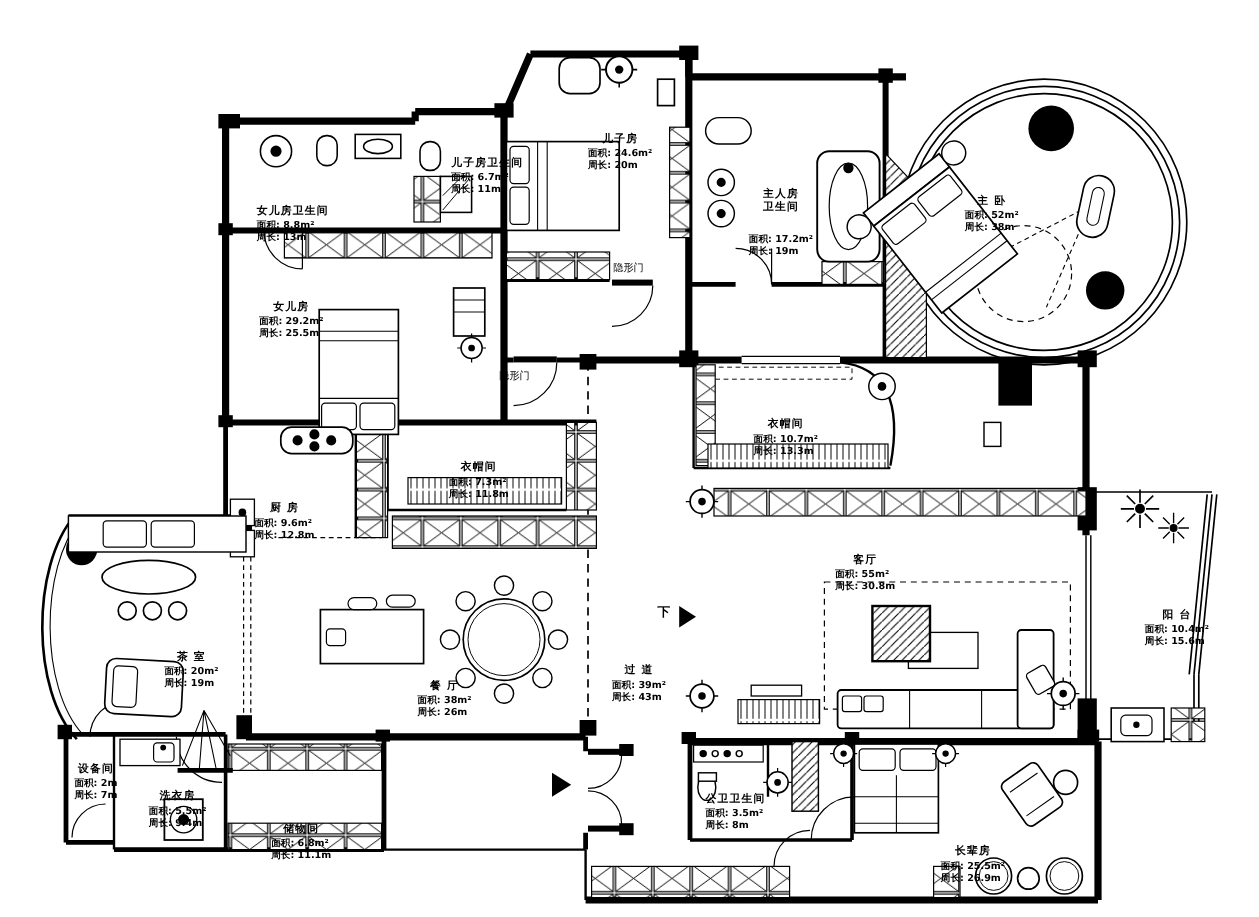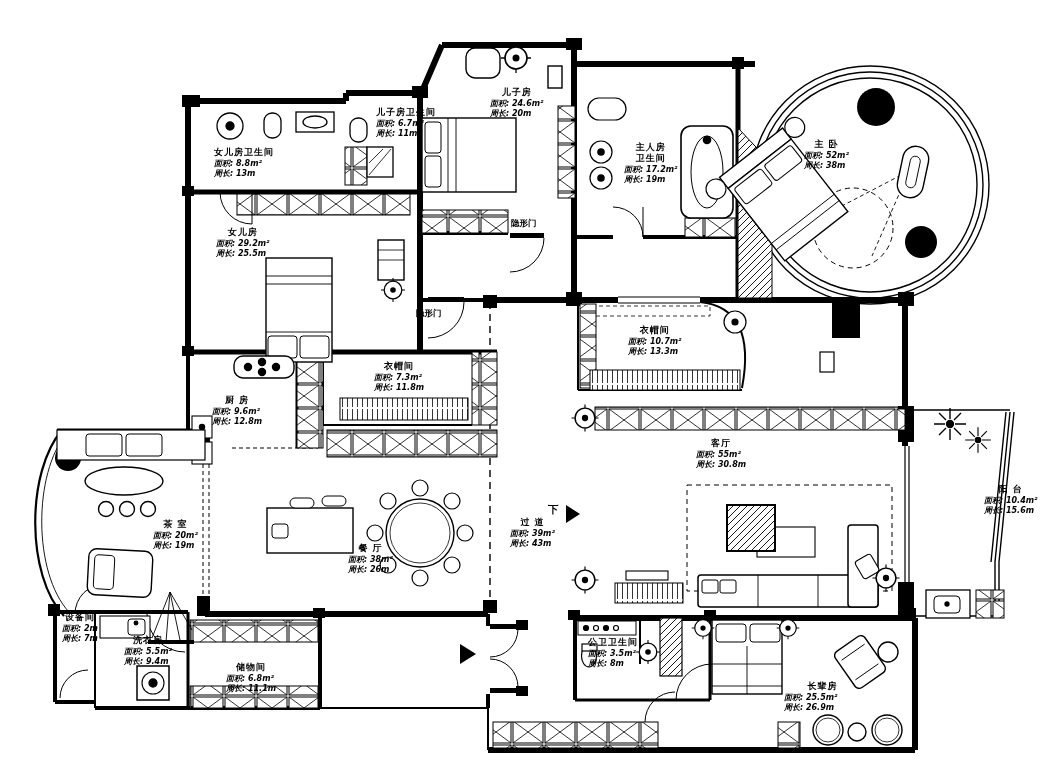--- a/index.html
+++ b/index.html
@@ -1,23 +1,23 @@
 <!DOCTYPE html>
 <html><head>
 <meta charset="utf-8">
 <style>
   html,body{margin:0;padding:0;background:#fff;}
   .plan{position:relative;width:1049px;height:764px;background:#fff;overflow:hidden;
         font-family:"DejaVu Sans","Liberation Sans",sans-serif;color:#000;}
   .plan svg{position:absolute;left:0;top:0;}
   .room-label{position:absolute;line-height:1.3;z-index:3;}
-  .rl-name{display:block;text-align:center;font-size:9px;font-weight:700;letter-spacing:1px;white-space:nowrap;}
-  .rl-m{display:block;font-size:8px;font-weight:600;white-space:nowrap;letter-spacing:0;font-style:italic;}
-  .wrap2 .rl-name{width:36px;margin:0 auto;word-break:break-all;white-space:normal;line-height:1.25;}
-  .anno{position:absolute;font-size:8.5px;font-weight:700;z-index:3;white-space:nowrap;}
+  .rl-name{display:block;text-align:center;font-size:9px;font-weight:700;letter-spacing:1px;white-space:nowrap;margin-top:24px;}
+  .rl-m{display:block;font-size:8px;font-weight:600;white-space:nowrap;letter-spacing:0;}
+  .wrap2 .rl-name{width:36px;margin:15px auto;word-break:break-all;white-space:normal;line-height:1.25;}
+  .anno{position:absolute;font-size:8.5px;font-weight:400;z-index:3;white-space:nowrap;}
   .down-label{font-size:10.5px;font-weight:700;}
 </style>
 </head>
 <body>
 
 <div class="plan">
 
 <svg width="1049" height="764" viewBox="0 0 1049 764">
   <defs>
     <pattern id="px" width="32" height="24" patternUnits="userSpaceOnUse">
@@ -392,31 +392,31 @@
 <div class="room-label" style="left:212px;top:395px">
   <span class="rl-name">厨 房</span>
   <span class="rl-m">面积: 9.6m²</span>
   <span class="rl-m">周长: 12.8m</span>
 </div>
 <div class="room-label" style="left:696px;top:438px">
   <span class="rl-name" style="text-align:center">客厅</span>
   <span class="rl-m">面积: 55m²</span>
   <span class="rl-m">周长: 30.8m</span>
 </div>
-<div class="room-label" style="left:153px;top:519px">
+<div class="room-label" style="left:137px;top:519px">
   <span class="rl-name">茶 室</span>
   <span class="rl-m">面积: 20m²</span>
   <span class="rl-m">周长: 19m</span>
 </div>
-<div class="room-label" style="left:984px;top:484px">
+<div class="room-label" style="left:954px;top:484px">
   <span class="rl-name">阳 台</span>
   <span class="rl-m">面积: 10.4m²</span>
   <span class="rl-m">周长: 15.6m</span>
 </div>
-<div class="room-label" style="left:510px;top:517px">
+<div class="room-label" style="left:510px;top:530px">
   <span class="rl-name">过 道</span>
   <span class="rl-m">面积: 39m²</span>
   <span class="rl-m">周长: 43m</span>
 </div>
 <div class="room-label" style="left:348px;top:543px">
   <span class="rl-name">餐 厅</span>
   <span class="rl-m">面积: 38m²</span>
   <span class="rl-m">周长: 26m</span>
 </div>
 <div class="room-label" style="left:62px;top:612px">
@@ -433,21 +433,21 @@
   <span class="rl-name">储物间</span>
   <span class="rl-m">面积: 6.8m²</span>
   <span class="rl-m">周长: 11.1m</span>
 </div>
 <div class="room-label" style="left:588px;top:637px">
   <span class="rl-name">公卫卫生间</span>
   <span class="rl-m">面积: 3.5m²</span>
   <span class="rl-m">周长: 8m</span>
 </div>
 <div class="room-label" style="left:784px;top:681px">
-  <span class="rl-name" style="text-align:right">长辈房</span>
+  <span class="rl-name" style="text-align:center">长辈房</span>
   <span class="rl-m">面积: 25.5m²</span>
   <span class="rl-m">周长: 26.9m</span>
 </div>
 
 <div class="anno" style="left:511px;top:218px">隐形门</div>
 <div class="anno" style="left:416px;top:308px">隐形门</div>
 <div class="anno down-label" style="left:548px;top:503px">下</div>
 
 </div>
 

